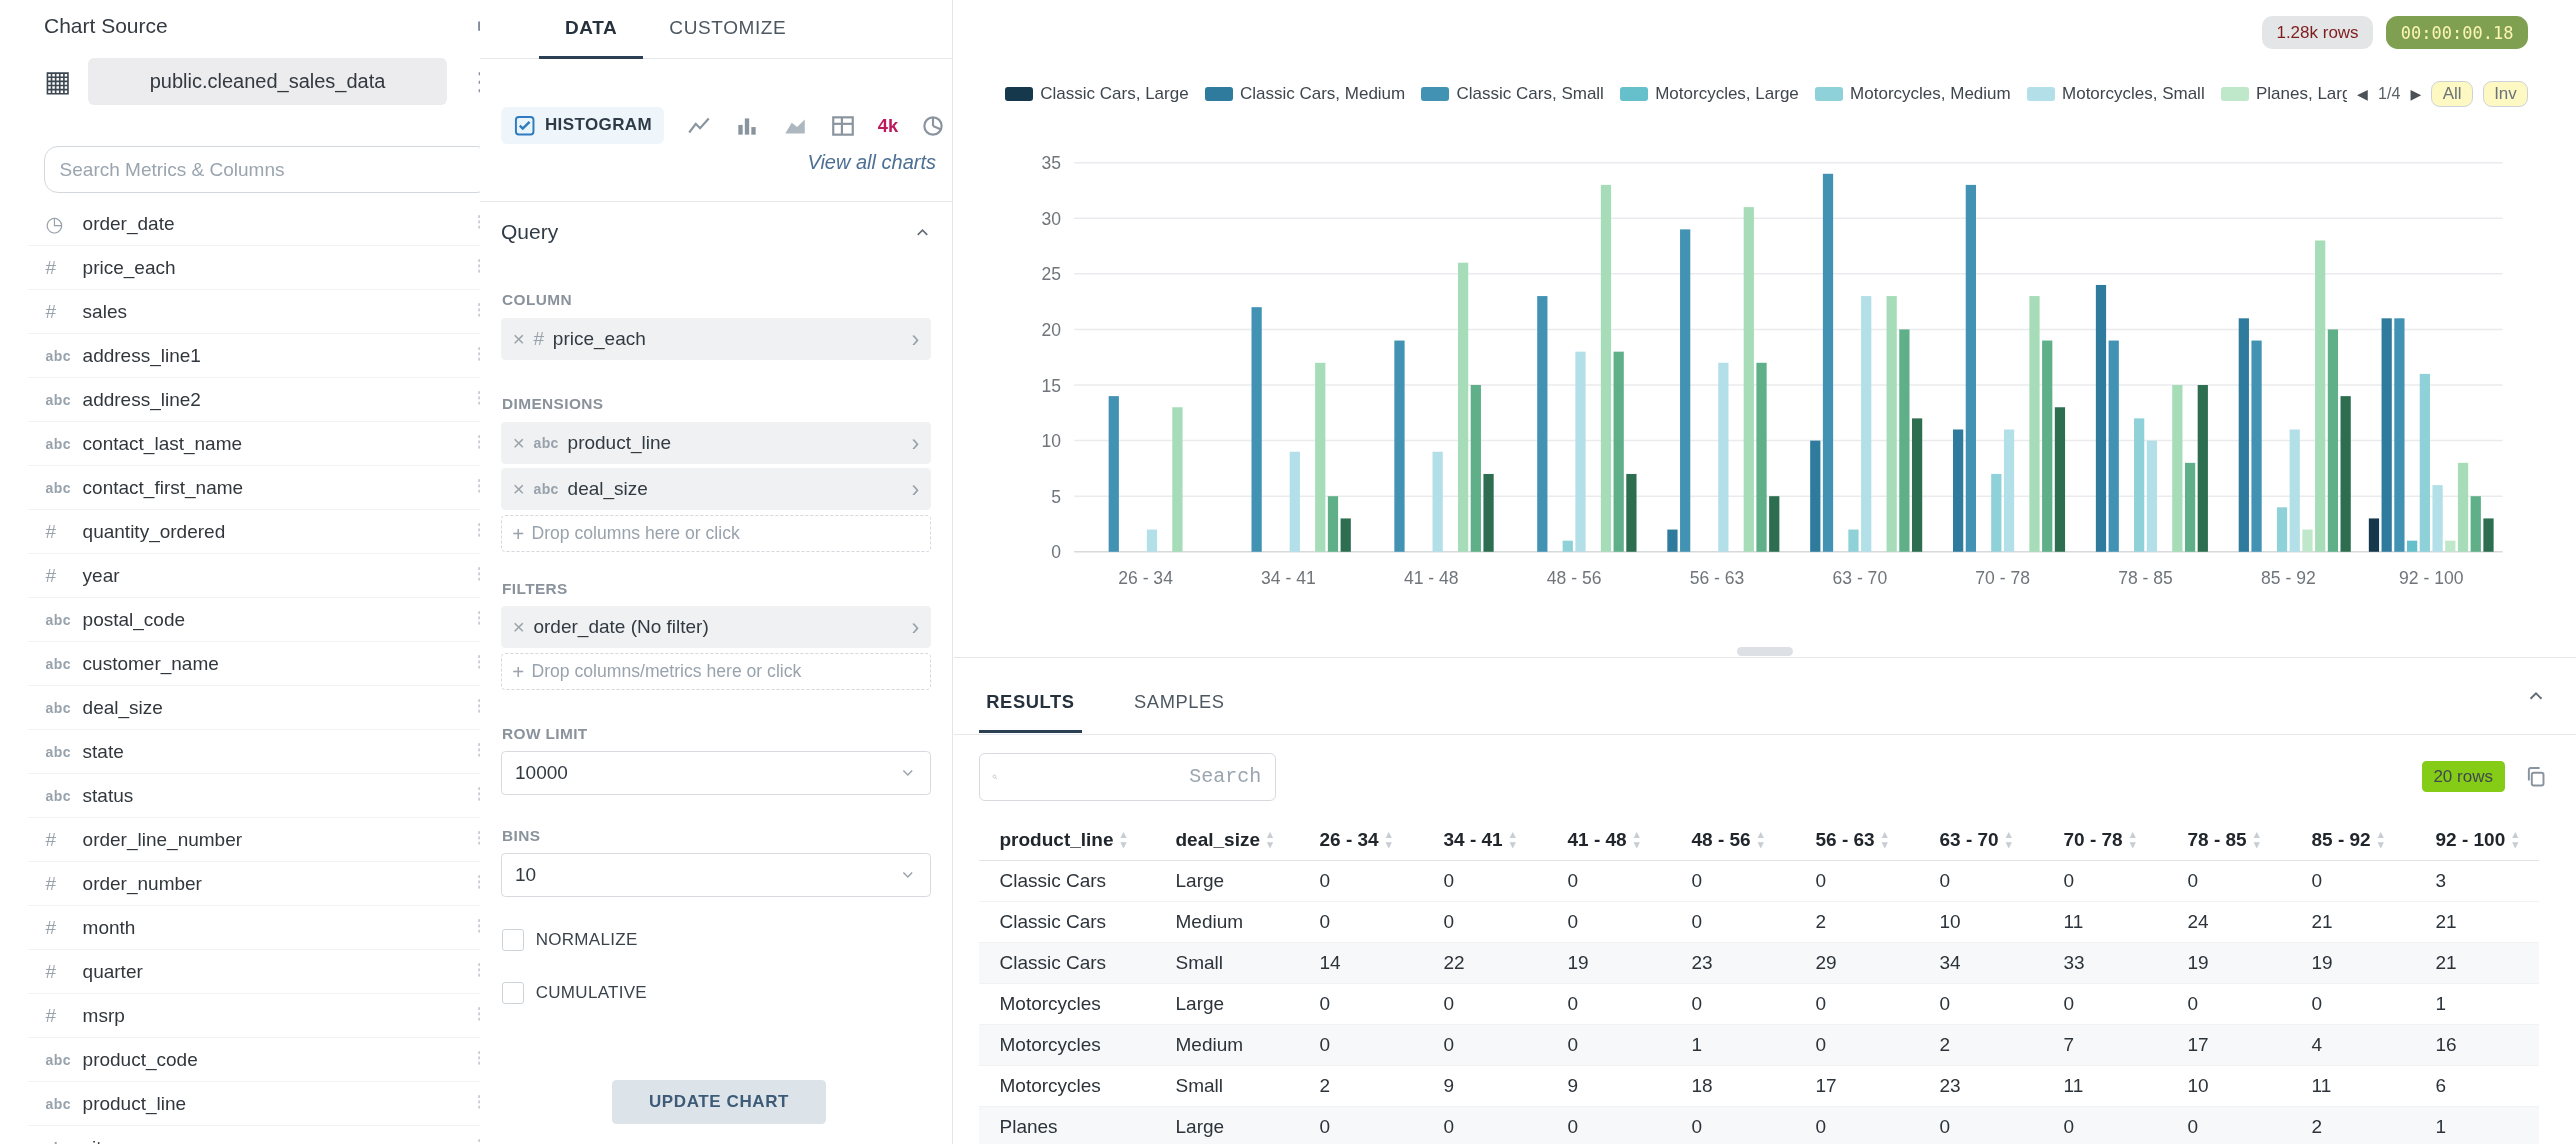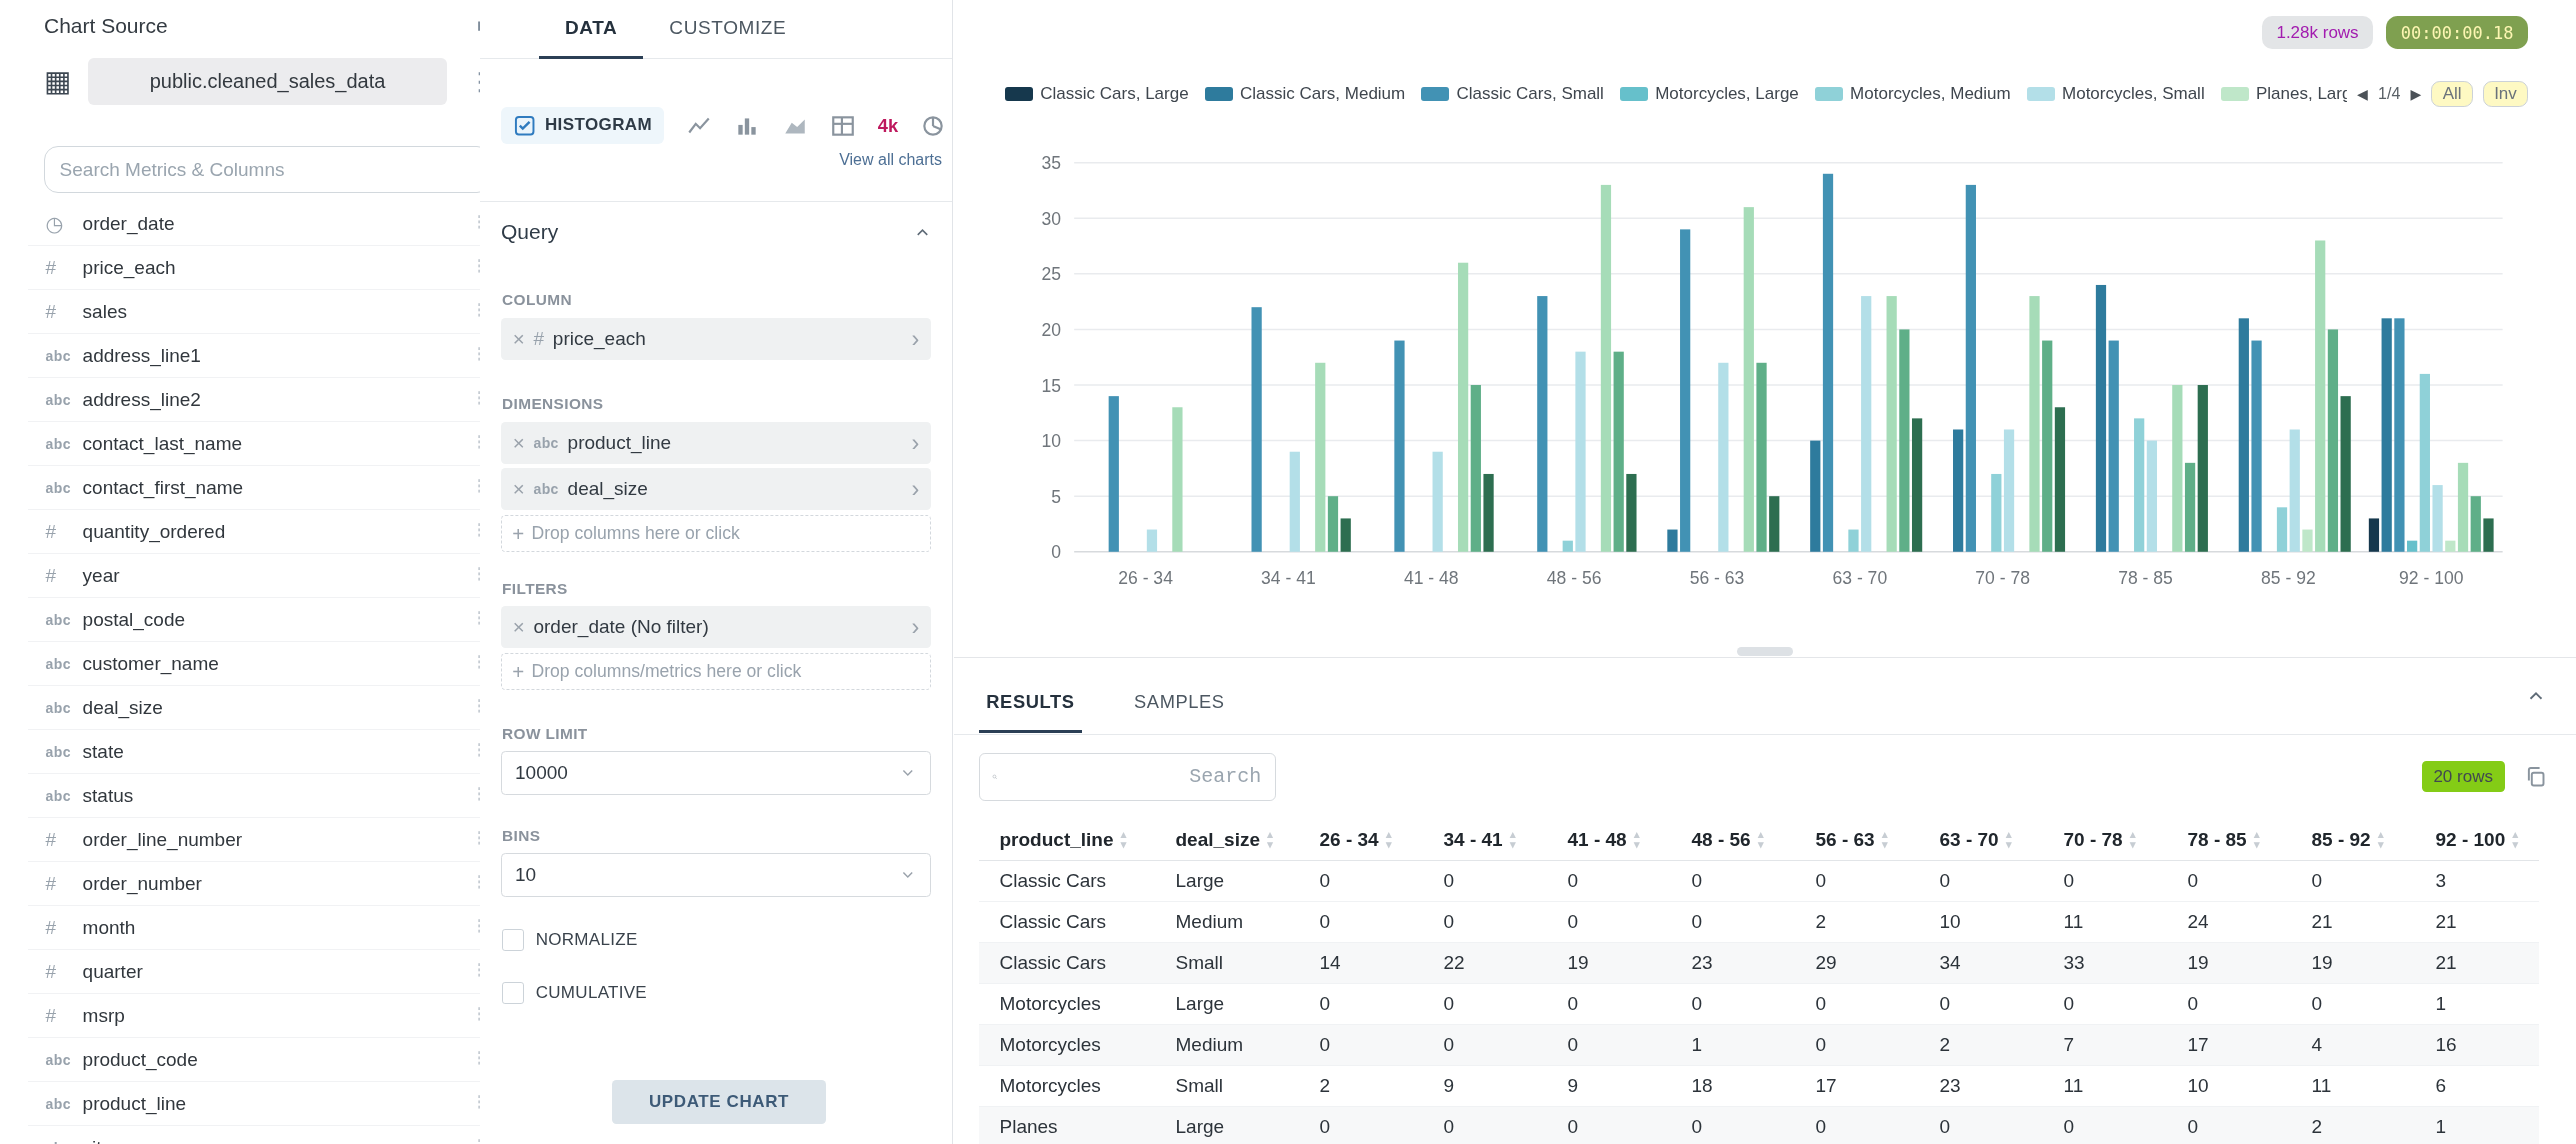--- a/index.html
+++ b/index.html
@@ -36,21 +36,21 @@
   
   .mid-tabs { position: absolute; top: 0; left: 0; right: 0; height: 59px; border-bottom: 0.7px solid #e6e9ec; display: flex; padding-left: 59px; }
   .mid-tab { height: 59px; display: flex; align-items: center; padding: 0 26px; font-size: 19px; letter-spacing: 0.6px; color: #4c5761;
     border-bottom: 3.7px solid transparent; cursor: pointer; }
   .mid-tab.active { color: #25313d; border-bottom-color: #2b3f55; font-weight: 600; }
   .viz-row { position: absolute; top: 99px; left: 21px; right: 17.6px; height: 53px; display: flex; align-items: center; gap: 22px; }
   .viz-chip { display: flex; align-items: center; gap: 8.8px; background: #eef6fb; border-radius: 5.9px; padding: 7.3px 11.7px; cursor: pointer; }
   .viz-chip-label { font-size: 17px; font-weight: 700; letter-spacing: 0.4px; color: #2e3a46; }
   .viz-ic { width: 26px; height: 26px; cursor: pointer; flex: 0 0 auto; }
   .bignum { font-size: 18.3px; font-weight: 700; color: #be185d; cursor: pointer; }
-  .view-all { position: absolute; top: 151px; right: 10px; font-size: 16px; color: #4d6f94; cursor: pointer; }
+  .view-all { position: absolute; top: 151px; right: 16px; font-size: 20px; color: #4d6f94; cursor: pointer; font-style: italic; }
   .mid-divider { position: absolute; top: 201px; left: 0; right: 0; border-top: 0.7px solid #e6e9ec; }
   .query-header { position: absolute; top: 220px; left: 21px; right: 20.5px; display: flex; justify-content: space-between; align-items: center; }
   .query-title { font-size: 21px; color: #2f3b47; }
   .sec-label { position: absolute; left: 22px; font-size: 15.4px; font-weight: 600; letter-spacing: 0.4px; color: #8a929c; }
   .ctl { position: absolute; left: 21px; width: 430px; }
   .pill { height: 42px; background: #eff1f2; border-radius: 4.4px; display: flex; align-items: center; padding: 0 11.7px; gap: 8.8px;
     font-size: 19px; color: #323a42; margin-bottom: 4.4px; cursor: pointer; }
   .pill .x { color: #9aa2ab; font-size: 20.5px; cursor: pointer; }
   .pill .type-icon { width: auto; flex: 0 0 auto; }
   .pill .caret { margin-left: auto; color: #9aa2ab; font-size: 23.4px; cursor: pointer; }
@@ -60,21 +60,21 @@
   .selectbox { height: 44px; border: 0.7px solid #d6dade; border-radius: 4.4px; background: #fff; display: flex; align-items: center;
     justify-content: space-between; padding: 0 13px; font-size: 19px; color: #323a42; cursor: pointer; }
   .cbx-row { position: absolute; left: 22px; display: flex; align-items: center; gap: 11.7px; cursor: pointer; }
   .cbx { width: 22px; height: 22px; border: 1.5px solid #ccd3d9; border-radius: 2.9px; background: #fff; }
   .cbx-label { font-size: 17px; letter-spacing: 0.3px; color: #3a434c; }
   .update-btn { position: absolute; top: 1080px; left: 132px; width: 214px; height: 44px; background: #dce4ea; border: none;
     border-radius: 4.4px; font-family: "Liberation Sans", sans-serif; font-size: 17px; font-weight: 700; letter-spacing: 0.6px; color: #3d5a77; cursor: pointer; }
 
   
   .top-badges { position: absolute; top: 16px; right: 48px; display: flex; gap: 13px; align-items: center; }
-  .rows-chip { background: #e3e5e7; color: #a21caf; border-radius: 10.2px; padding: 6.6px 14.6px; font-size: 17px; }
+  .rows-chip { background: #e3e5e7; color: #7f1d1d; border-radius: 10.2px; padding: 6.6px 14.6px; font-size: 17px; }
   .timer-chip { background: #7fa050; color: #fdf6b3; border-radius: 11.7px; padding: 6.6px 14.6px; font-size: 17px;
     font-family: "DejaVu Sans Mono", monospace; }
   .legend-row { position: absolute; top: 78px; left: 51px; right: 48px; height: 32px; display: flex; align-items: center; }
   .legend-items { flex: 1; overflow: hidden; white-space: nowrap; height: 26px; display: flex; align-items: center; }
   .legend-item { display: inline-flex; align-items: center; margin-right: 16px; cursor: pointer; flex: 0 0 auto; }
   .swatch { width: 28px; height: 14.6px; border-radius: 2.9px; margin-right: 7.3px; }
   .legend-label { font-size: 17px; color: #3f464e; }
   .legend-pager { display: flex; align-items: center; gap: 10.2px; margin-left: 10.2px; flex: 0 0 auto; }
   .pager-arrow { font-size: 14px; color: #4c5258; cursor: pointer; }
   .pager-page { font-size: 16px; color: #5a6167; }

